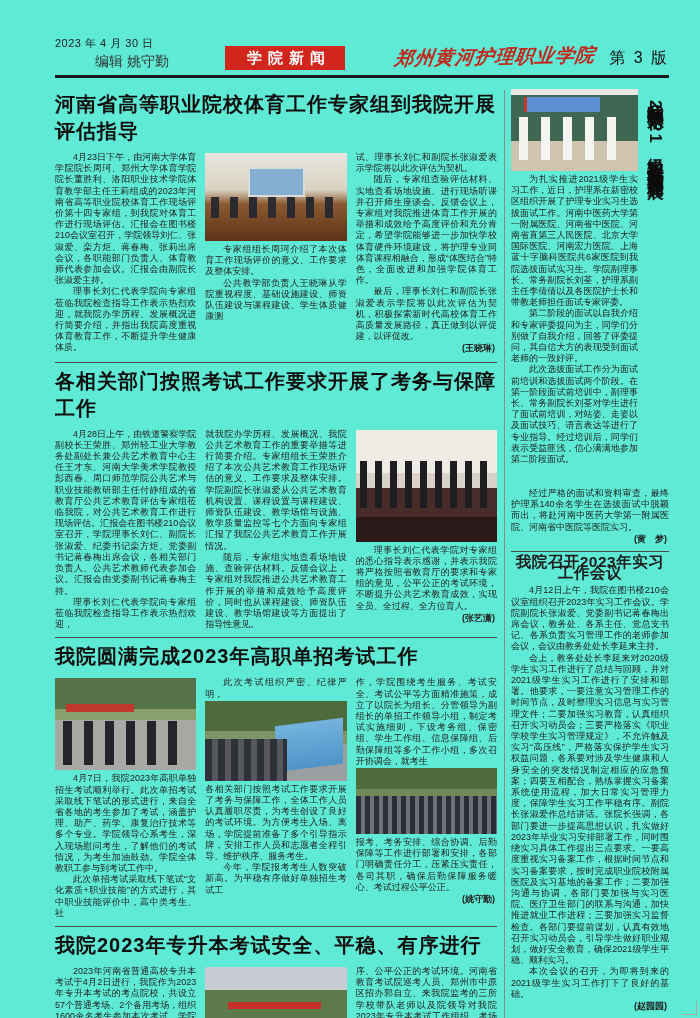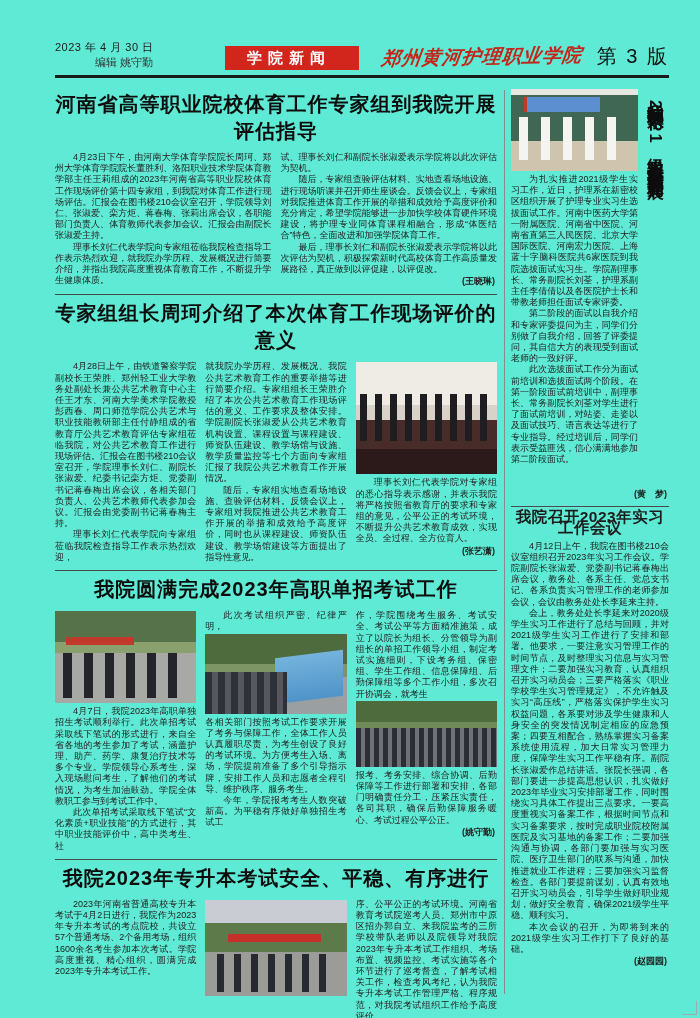--- a/index.html
+++ b/index.html
@@ -4,39 +4,39 @@
 <style>
   html,body{margin:0;padding:0;background:#ddd;}
   .page{position:relative;width:700px;height:1018px;background:#5eead4;overflow:hidden;
         font-family:"Liberation Sans","DejaVu Sans",sans-serif;color:#1c1c1c;margin:0 auto;}
   .inner{position:absolute;left:55px;top:34px;width:614px;}
 
   
   .masthead{display:flex;align-items:flex-end;height:36px;}
   .mast-left{width:170px;line-height:1.25;}
   .mast-date{font-size:11px;letter-spacing:.5px;}
-  .mast-editor{font-size:11px;color:#333;margin-top:2px;padding-left:40px;}
+  .mast-editor{font-size:14px;color:#333;margin-top:2px;padding-left:40px;}
   .mast-center{flex:0 0 auto;}
   .section-badge{display:inline-block;background:#d2251c;color:#fff;font-weight:700;
-        font-size:15px;letter-spacing:6px;padding:3px 28px 3px 22px;line-height:1.2;}
+        font-size:15px;letter-spacing:6px;padding:3px 14px 3px 22px;line-height:1.2;}
   .mast-right{flex:1;text-align:right;white-space:nowrap;}
   .paper-name{color:#c5241b;font-weight:700;font-size:19px;font-style:italic;
         letter-spacing:1px;display:inline-block;transform:skewX(-8deg) rotate(-1deg);}
-  .page-no{font-size:20px;color:#111;margin-left:10px;letter-spacing:2px;}
+  .page-no{font-size:16px;color:#111;margin-left:10px;letter-spacing:2px;}
   .mast-rule{height:3px;background:#1a1a1a;margin-top:5px;}
 
   
   .content{display:flex;margin-top:10px;}
   .main-col{width:442px;flex:0 0 442px;}
   .vrule{width:1px;background:#8a8a8a;margin:2px 6px 28px 7px;}
   .side-col{flex:1;min-width:0;}
 
   .hrule{height:1px;background:#4a4a4a;margin:7px 0 5px 0;}
 
-  .a-title{font-size:20px;font-weight:700;text-align:center;margin:3px 0 7px 0;
+  .a-title{font-size:20px;font-weight:700;text-align:left;margin:3px 0 7px 0;
         letter-spacing:1px;color:#0d0d0d;}
   .cols{display:flex;gap:9px;align-items:flex-start;}
   .col{flex:1;min-width:0;font-size:9px;line-height:11.2px;text-align:justify;color:#222;}
   .col p,.side-col p{margin:0;text-indent:2em;}
   .col p.cont,.side-col p.cont{text-indent:0;}
   .byline{text-align:right;font-weight:700;font-size:9px;margin-top:1px;padding-right:2px;}
 
   
   .photo{position:relative;width:100%;overflow:hidden;margin:1px 0 3px 0;}
   .photo::before,.photo::after{content:"";position:absolute;}
@@ -113,34 +113,41 @@
       <div class="main-col">
 
         <article>
           <h2 class="a-title">河南省高等职业院校体育工作专家组到我院开展评估指导</h2>
           <div class="cols">
             <div class="col">
                 <p>4月23日下午，由河南大学体育学院院长周珂、郑州大学体育学院院长董胜利、洛阳职业技术学院体育教学部主任王莉组成的2023年河南省高等职业院校体育工作现场评价第十四专家组，到我院对体育工作进行现场评估。汇报会在图书楼210会议室召开，学院领导刘仁、张淑爱、栾方炬、蒋春梅、张莉出席会议，各职能部门负责人、体育教师代表参加会议。汇报会由副院长张淑爱主持。</p>
                 <p>理事长刘仁代表学院向专家组莅临我院检查指导工作表示热烈欢迎，就我院办学历程、发展概况进行简要介绍，并指出我院高度重视体育教育工作，不断提升学生健康体质。</p>
               </div>
             <div class="col">
+              <div class="photo ph-a1"></div>
+              <div>
+                  <p>专家组组长周珂介绍了本次体育工作现场评价的意义、工作要求及整体安排。</p>
+                  <p>公共教学部负责人王晓琳从学院重视程度、基础设施建设、师资队伍建设与课程建设、学生体质健康测</p>
+                </div>
+            </div>
+            <div class="col">
               <div>
                   <p class="cont">试、理事长刘仁和副院长张淑爱表示学院将以此次评估为契机。</p>
                   <p>随后，专家组查验评估材料、实地查看场地设施、进行现场听课并召开师生座谈会。反馈会议上，专家组对我院推进体育工作开展的举措和成效给予高度评价和充分肯定，希望学院能够进一步加快学校体育硬件环境建设，将护理专业同体育课程相融合，形成“体医结合”特色，全面改进和加强学院体育工作。</p>
                   <p>最后，理事长刘仁和副院长张淑爱表示学院将以此次评估为契机，积极探索新时代高校体育工作高质量发展路径，真正做到以评促建，以评促改。</p>
                 </div>
               <div class="byline">(王晓琳)</div>
             </div>
           </div>
         </article>
 
         <div class="hrule"></div>
 
         <article>
-          <h2 class="a-title">专家组组长周珂介绍了本次体育工作现场评价的意义</h2>
+          <h2 class="a-title">各相关部门按照考试工作要求开展了考务与保障工作</h2>
           <div class="cols">
             <div class="col">
                 <p>4月28日上午，由铁道警察学院副校长王荣胜、郑州轻工业大学教务处副处长兼公共艺术教育中心主任王才东、河南大学美术学院教授彭西春、周口师范学院公共艺术与职业技能教研部主任付静组成的省教育厅公共艺术教育评估专家组莅临我院，对公共艺术教育工作进行现场评估。汇报会在图书楼210会议室召开，学院理事长刘仁、副院长张淑爱、纪委书记栾方炬、党委副书记蒋春梅出席会议，各相关部门负责人、公共艺术教师代表参加会议。汇报会由党委副书记蒋春梅主持。</p>
                 <p>理事长刘仁代表学院向专家组莅临我院检查指导工作表示热烈欢迎，</p>
               </div>
             <div class="col">
                 <p class="cont">就我院办学历程、发展概况、我院公共艺术教育工作的重要举措等进行简要介绍。专家组组长王荣胜介绍了本次公共艺术教育工作现场评估的意义、工作要求及整体安排。学院副院长张淑爱从公共艺术教育机构设置、课程设置与课程建设、师资队伍建设、教学场馆与设施、教学质量监控等七个方面向专家组汇报了我院公共艺术教育工作开展情况。</p>
                 <p>随后，专家组实地查看场地设施、查验评估材料。反馈会议上，专家组对我院推进公共艺术教育工作开展的举措和成效给予高度评价，同时也从课程建设、师资队伍建设、教学场馆建设等方面提出了指导性意见。</p>
               </div>
             <div class="col">
@@ -220,20 +227,23 @@
             <div class="r1-left">
               <div class="photo ph-r1"></div>
               <div>
                   <p>为扎实推进2021级学生实习工作，近日，护理系在新密校区组织开展了护理专业实习生选拔面试工作。河南中医药大学第一附属医院、河南省中医院、河南省直第三人民医院、北京大学国际医院、河南宏力医院、上海蓝十字脑科医院共6家医院到我院选拔面试实习生。学院副理事长、常务副院长刘荃，护理系副主任李倩倩以及各医院护士长和带教老师担任面试专家评委。</p>
                   <p>第二阶段的面试以自我介绍和专家评委提问为主，同学们分别做了自我介绍，回答了评委提问，其自信大方的表现受到面试老师的一致好评。</p>
                   <p>此次选拔面试工作分为面试前培训和选拔面试两个阶段。在第一阶段面试前培训中，副理事长、常务副院长刘荃对学生进行了面试前培训，对站姿、走姿以及面试技巧、语言表达等进行了专业指导。经过培训后，同学们表示受益匪浅，信心满满地参加第二阶段面试。</p>
                 </div>
             </div>
             <div class="vtitle">我院护理系2021级实习生选拔面试工作顺利开展</div>
           </div>
+          <div>
+              <p>经过严格的面试和资料审查，最终护理系140余名学生在选拔面试中脱颖而出，将赴河南中医药大学第一附属医院、河南省中医院等医院实习。</p>
+            </div>
           <div class="byline">(黄　梦)</div>
         </article>
 
         <div class="hrule"></div>
 
         <article>
           <h3 class="r2-title">我院召开2023年实习工作会议</h3>
           <div>
               <p>4月12日上午，我院在图书楼210会议室组织召开2023年实习工作会议。学院副院长张淑爱、党委副书记蒋春梅出席会议，教务处、各系主任、党总支书记、各系负责实习管理工作的老师参加会议，会议由教务处处长李延来主持。</p>
               <p>会上，教务处处长李延来对2020级学生实习工作进行了总结与回顾，并对2021级学生实习工作进行了安排和部署。他要求，一要注意实习管理工作的时间节点，及时整理实习信息与实习管理文件；二要加强实习教育，认真组织召开实习动员会；三要严格落实《职业学校学生实习管理规定》，不允许触及实习“高压线”，严格落实保护学生实习权益问题，各系要对涉及学生健康和人身安全的突发情况制定相应的应急预案；四要互相配合，熟练掌握实习备案系统使用流程，加大日常实习管理力度，保障学生实习工作平稳有序。副院长张淑爱作总结讲话。张院长强调，各部门要进一步提高思想认识，扎实做好2023年毕业实习安排部署工作，同时围绕实习具体工作提出三点要求。一要高度重视实习备案工作，根据时间节点和实习备案要求，按时完成职业院校附属医院及实习基地的备案工作；二要加强沟通与协调，各部门要加强与实习医院、医疗卫生部门的联系与沟通，加快推进就业工作进程；三要加强实习监督检查。各部门要提前谋划，认真有效地召开实习动员会，引导学生做好职业规划，做好安全教育，确保2021级学生平稳、顺利实习。</p>

